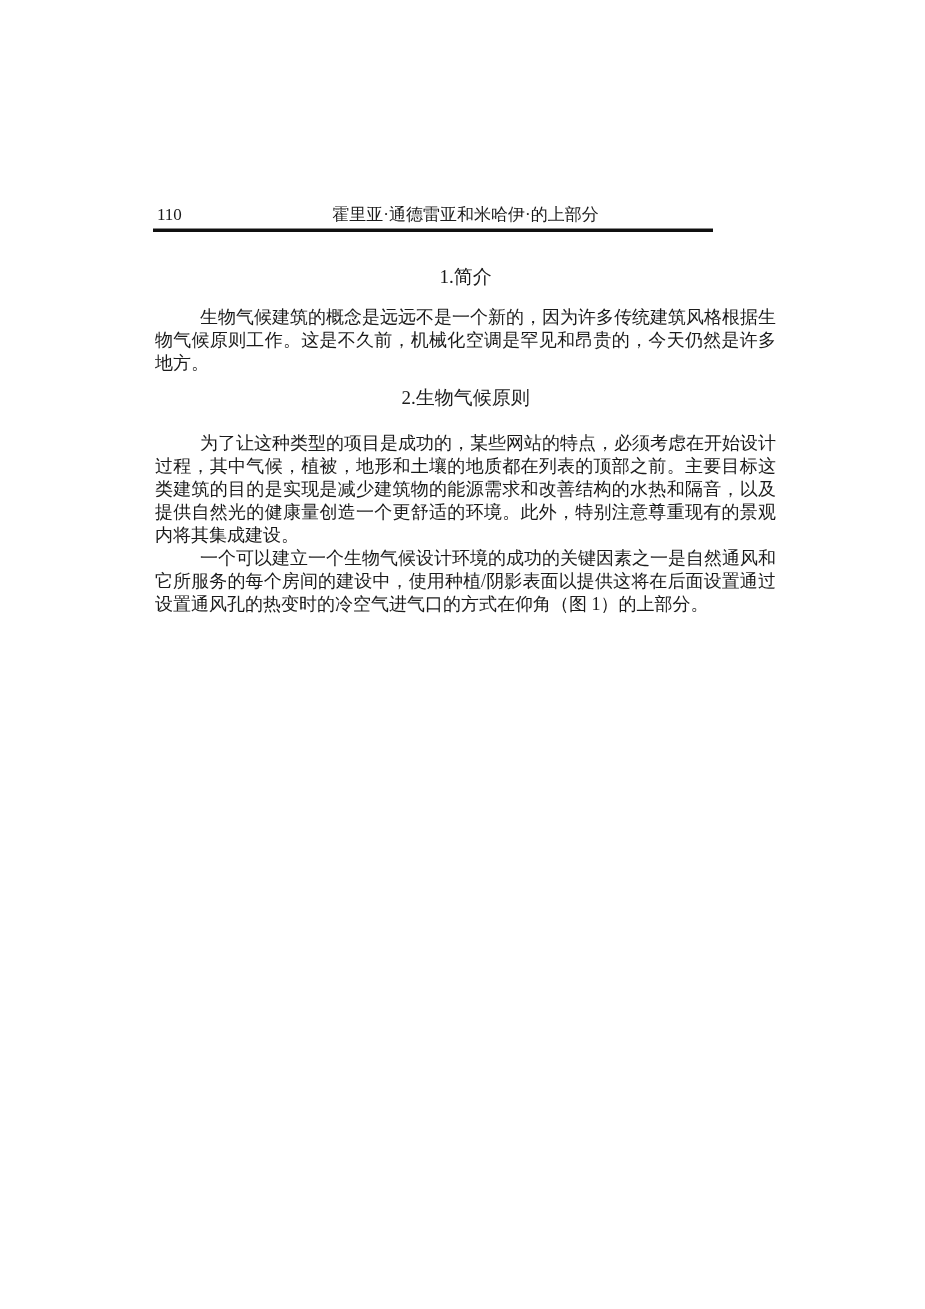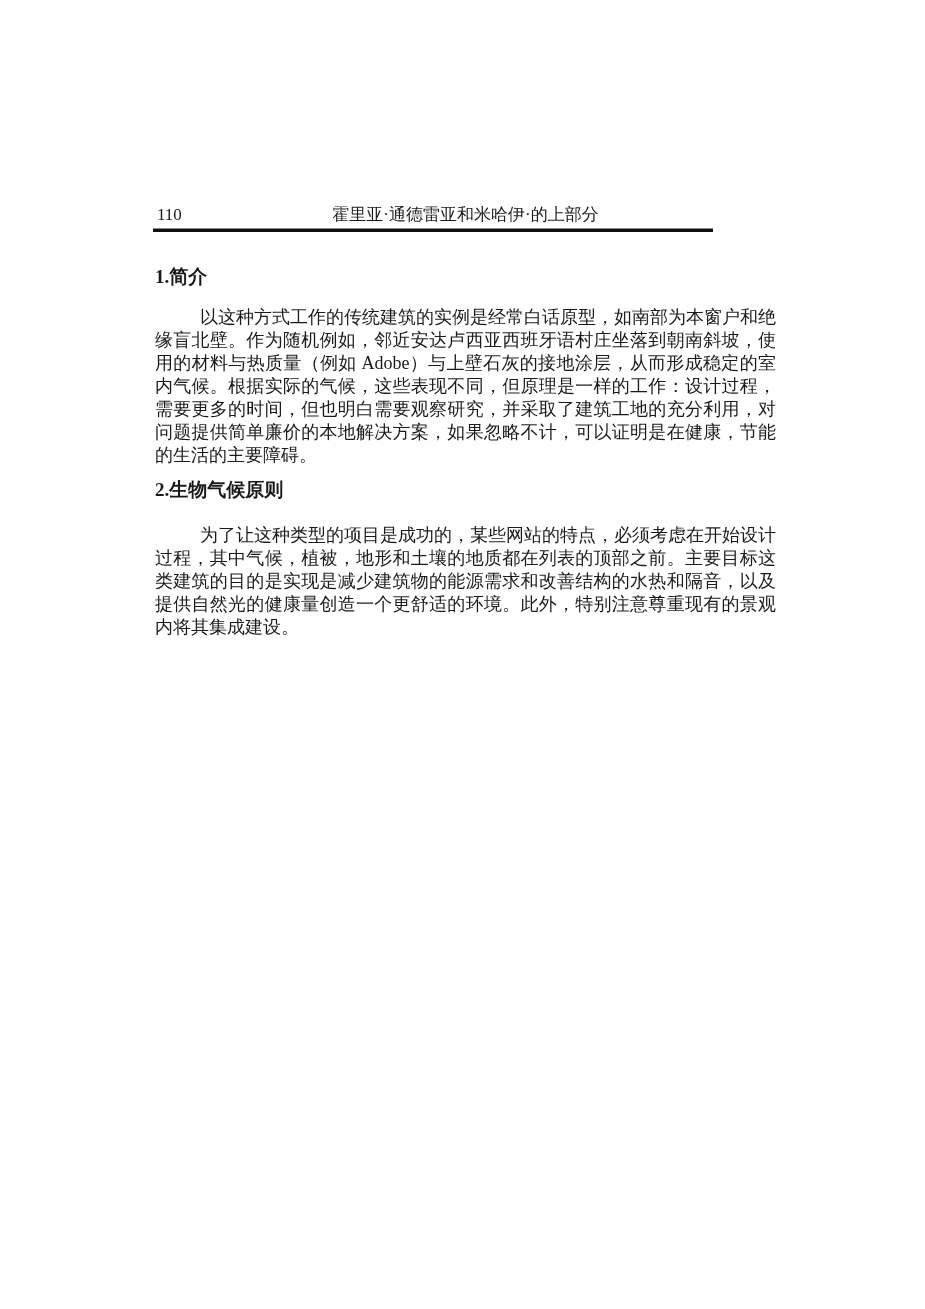--- a/index.html
+++ b/index.html
@@ -53,22 +53,22 @@
     top: 0;
     width: 621px;
     padding-top: 265px;
     font-size: 18px;
     line-height: 23px;
     text-align: justify;
   }
   .section-heading {
     font-size: 19px;
     line-height: 24px;
-    font-weight: bold;
-    text-align: left;
+    font-weight: normal;
+    text-align: center;
     margin: 0 0 17px 0;
   }
   .section-heading.second {
     margin: 11px 0 22px 0;
   }
   .page-body p {
     margin: 0;
     text-indent: 45px;
   }
 </style>
@@ -81,24 +81,25 @@
     <span class="page-number">110</span>
     <span class="running-title">霍里亚·通德雷亚和米哈伊·的上部分</span>
   </header>
 
   <div class="header-rule"></div>
 
   <main class="page-body">
 
     <h2 class="section-heading">1.简介</h2>
 
+    <p>生物气候建筑的概念是远远不是一个新的，因为许多传统建筑风格根据生物气候原则工作。这是不久前，机械化空调是罕见和昂贵的，今天仍然是许多地方。</p>
 
-    <p>以这种方式工作的传统建筑的实例是经常白话原型，如南部为本窗户和绝缘盲北壁。作为随机例如，邻近安达卢西亚西班牙语村庄坐落到朝南斜坡，使用的材料与热质量（例如 Adobe）与上壁石灰的接地涂层，从而形成稳定的室内气候。根据实际的气候，这些表现不同，但原理是一样的工作：设计过程，需要更多的时间，但也明白需要观察研究，并采取了建筑工地的充分利用，对问题提供简单廉价的本地解决方案，如果忽略不计，可以证明是在健康，节能的生活的主要障碍。</p>
 
 
     <h2 class="section-heading second">2.生物气候原则</h2>
 
     <p>为了让这种类型的项目是成功的，某些网站的特点，必须考虑在开始设计过程，其中气候，植被，地形和土壤的地质都在列表的顶部之前。主要目标这类建筑的目的是实现是减少建筑物的能源需求和改善结构的水热和隔音，以及提供自然光的健康量创造一个更舒适的环境。此外，特别注意尊重现有的景观内将其集成建设。</p>
 
+    <p>一个可以建立一个生物气候设计环境的成功的关键因素之一是自然通风和它所服务的每个房间的建设中，使用种植/阴影表面以提供这将在后面设置通过设置通风孔的热变时的冷空气进气口的方式在仰角（图 1）的上部分。</p>
 
   </main>
 
 </div>
 
 </body></html>

